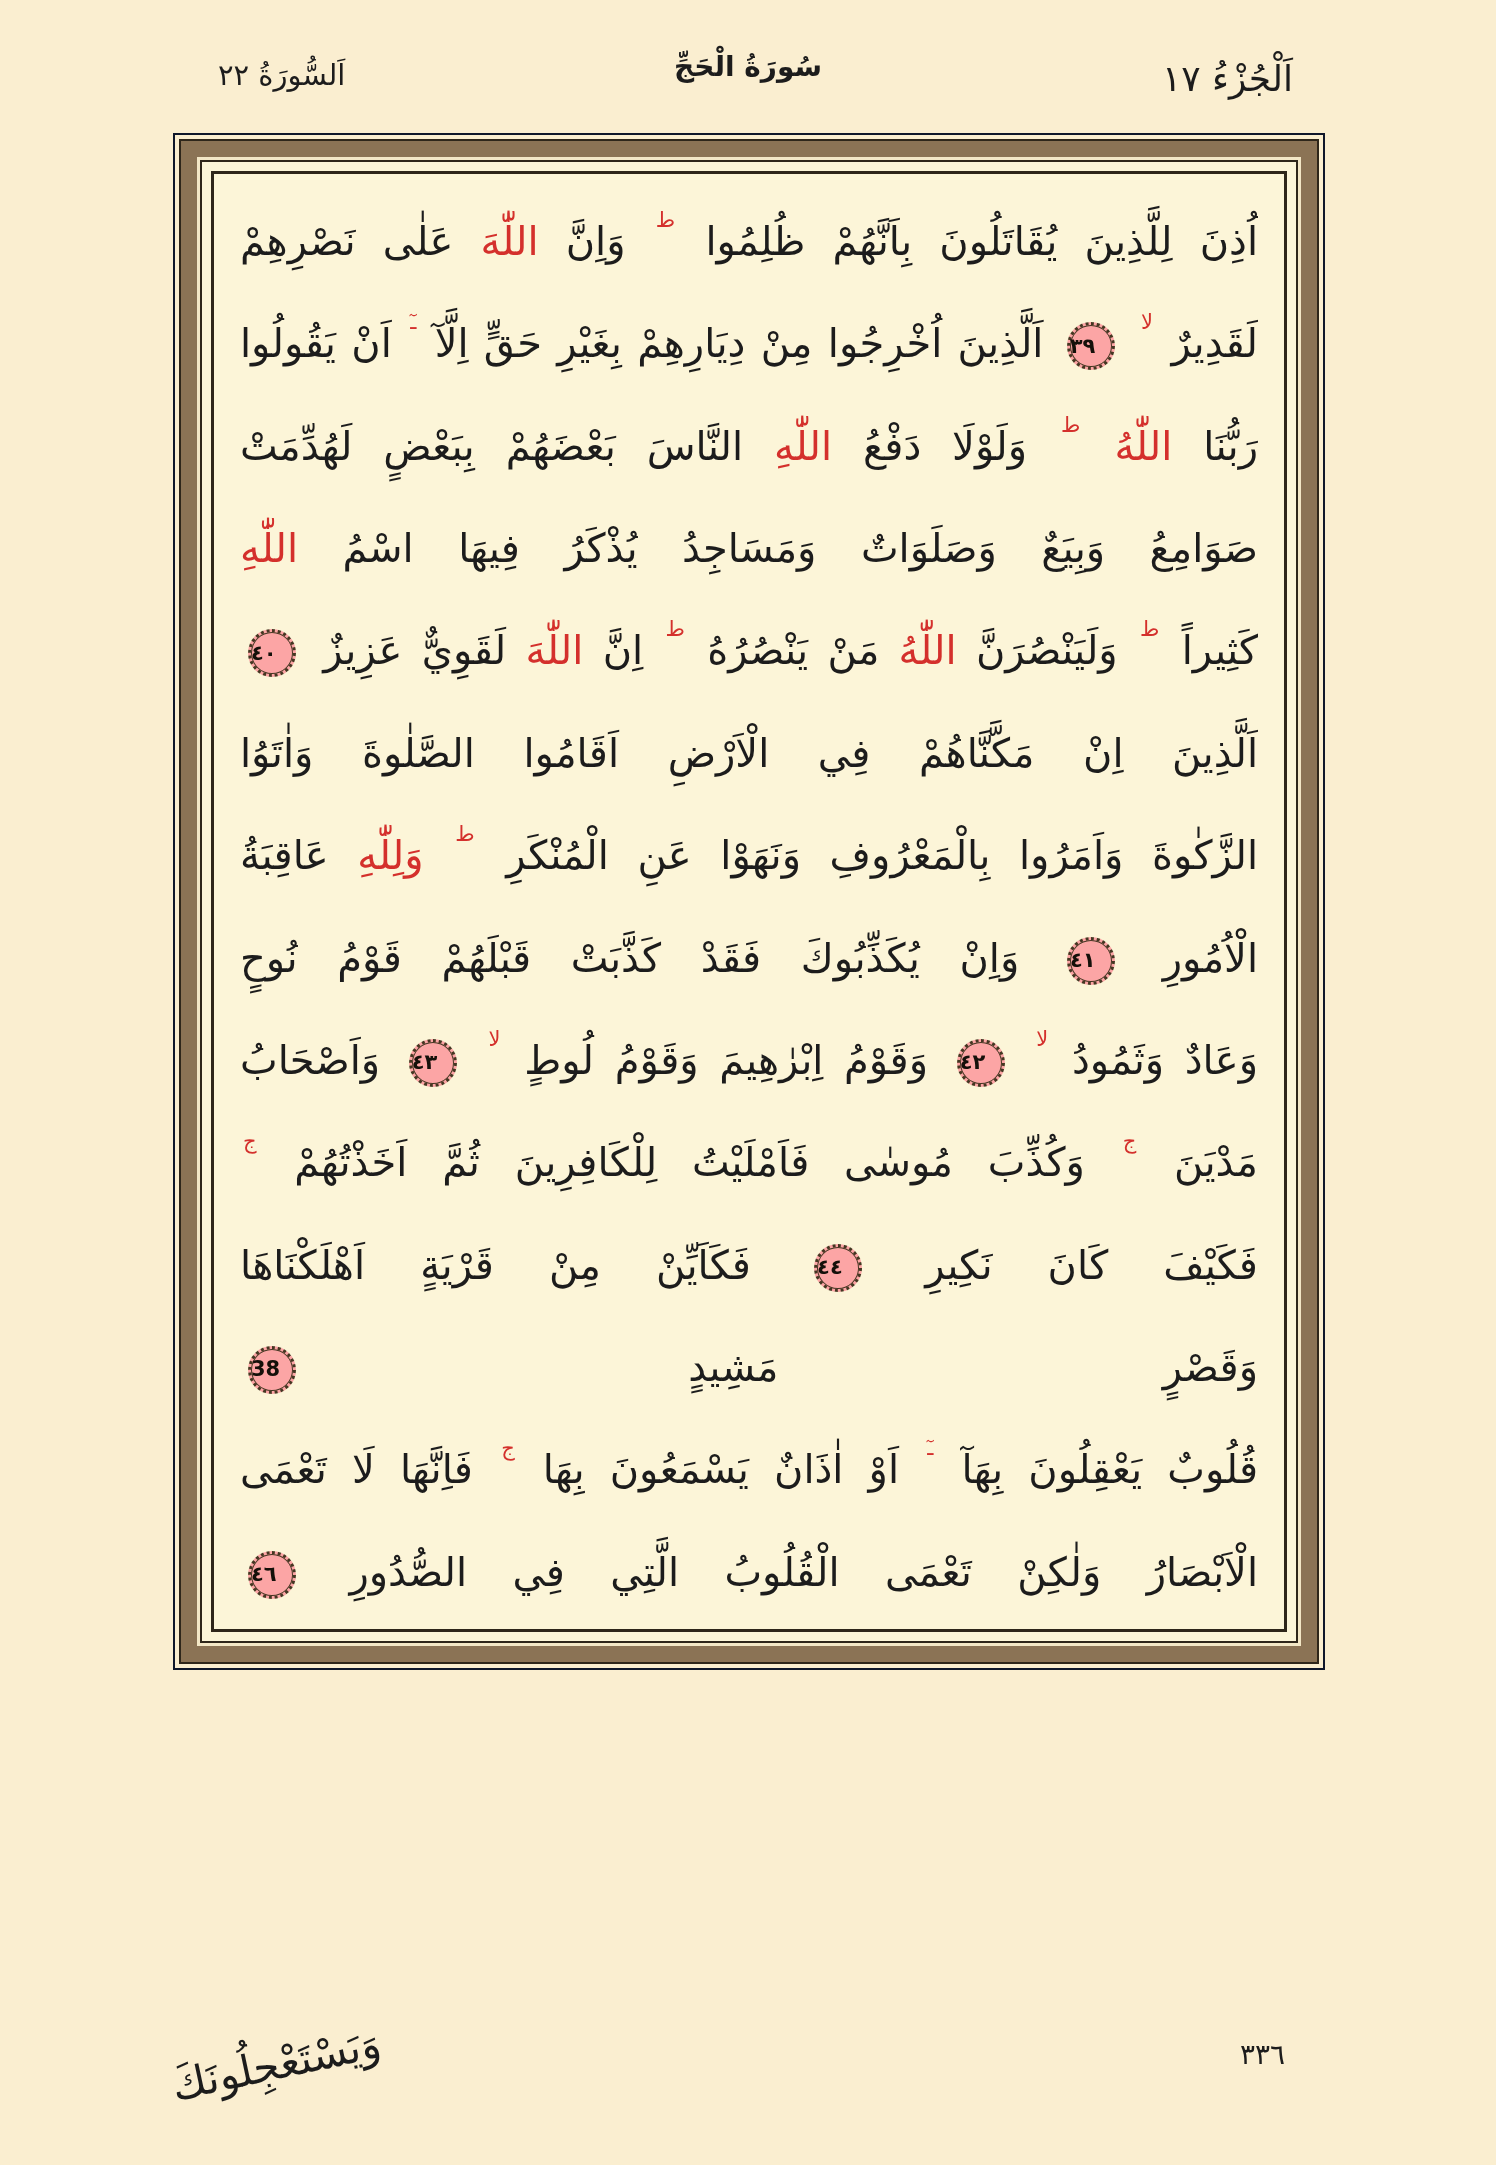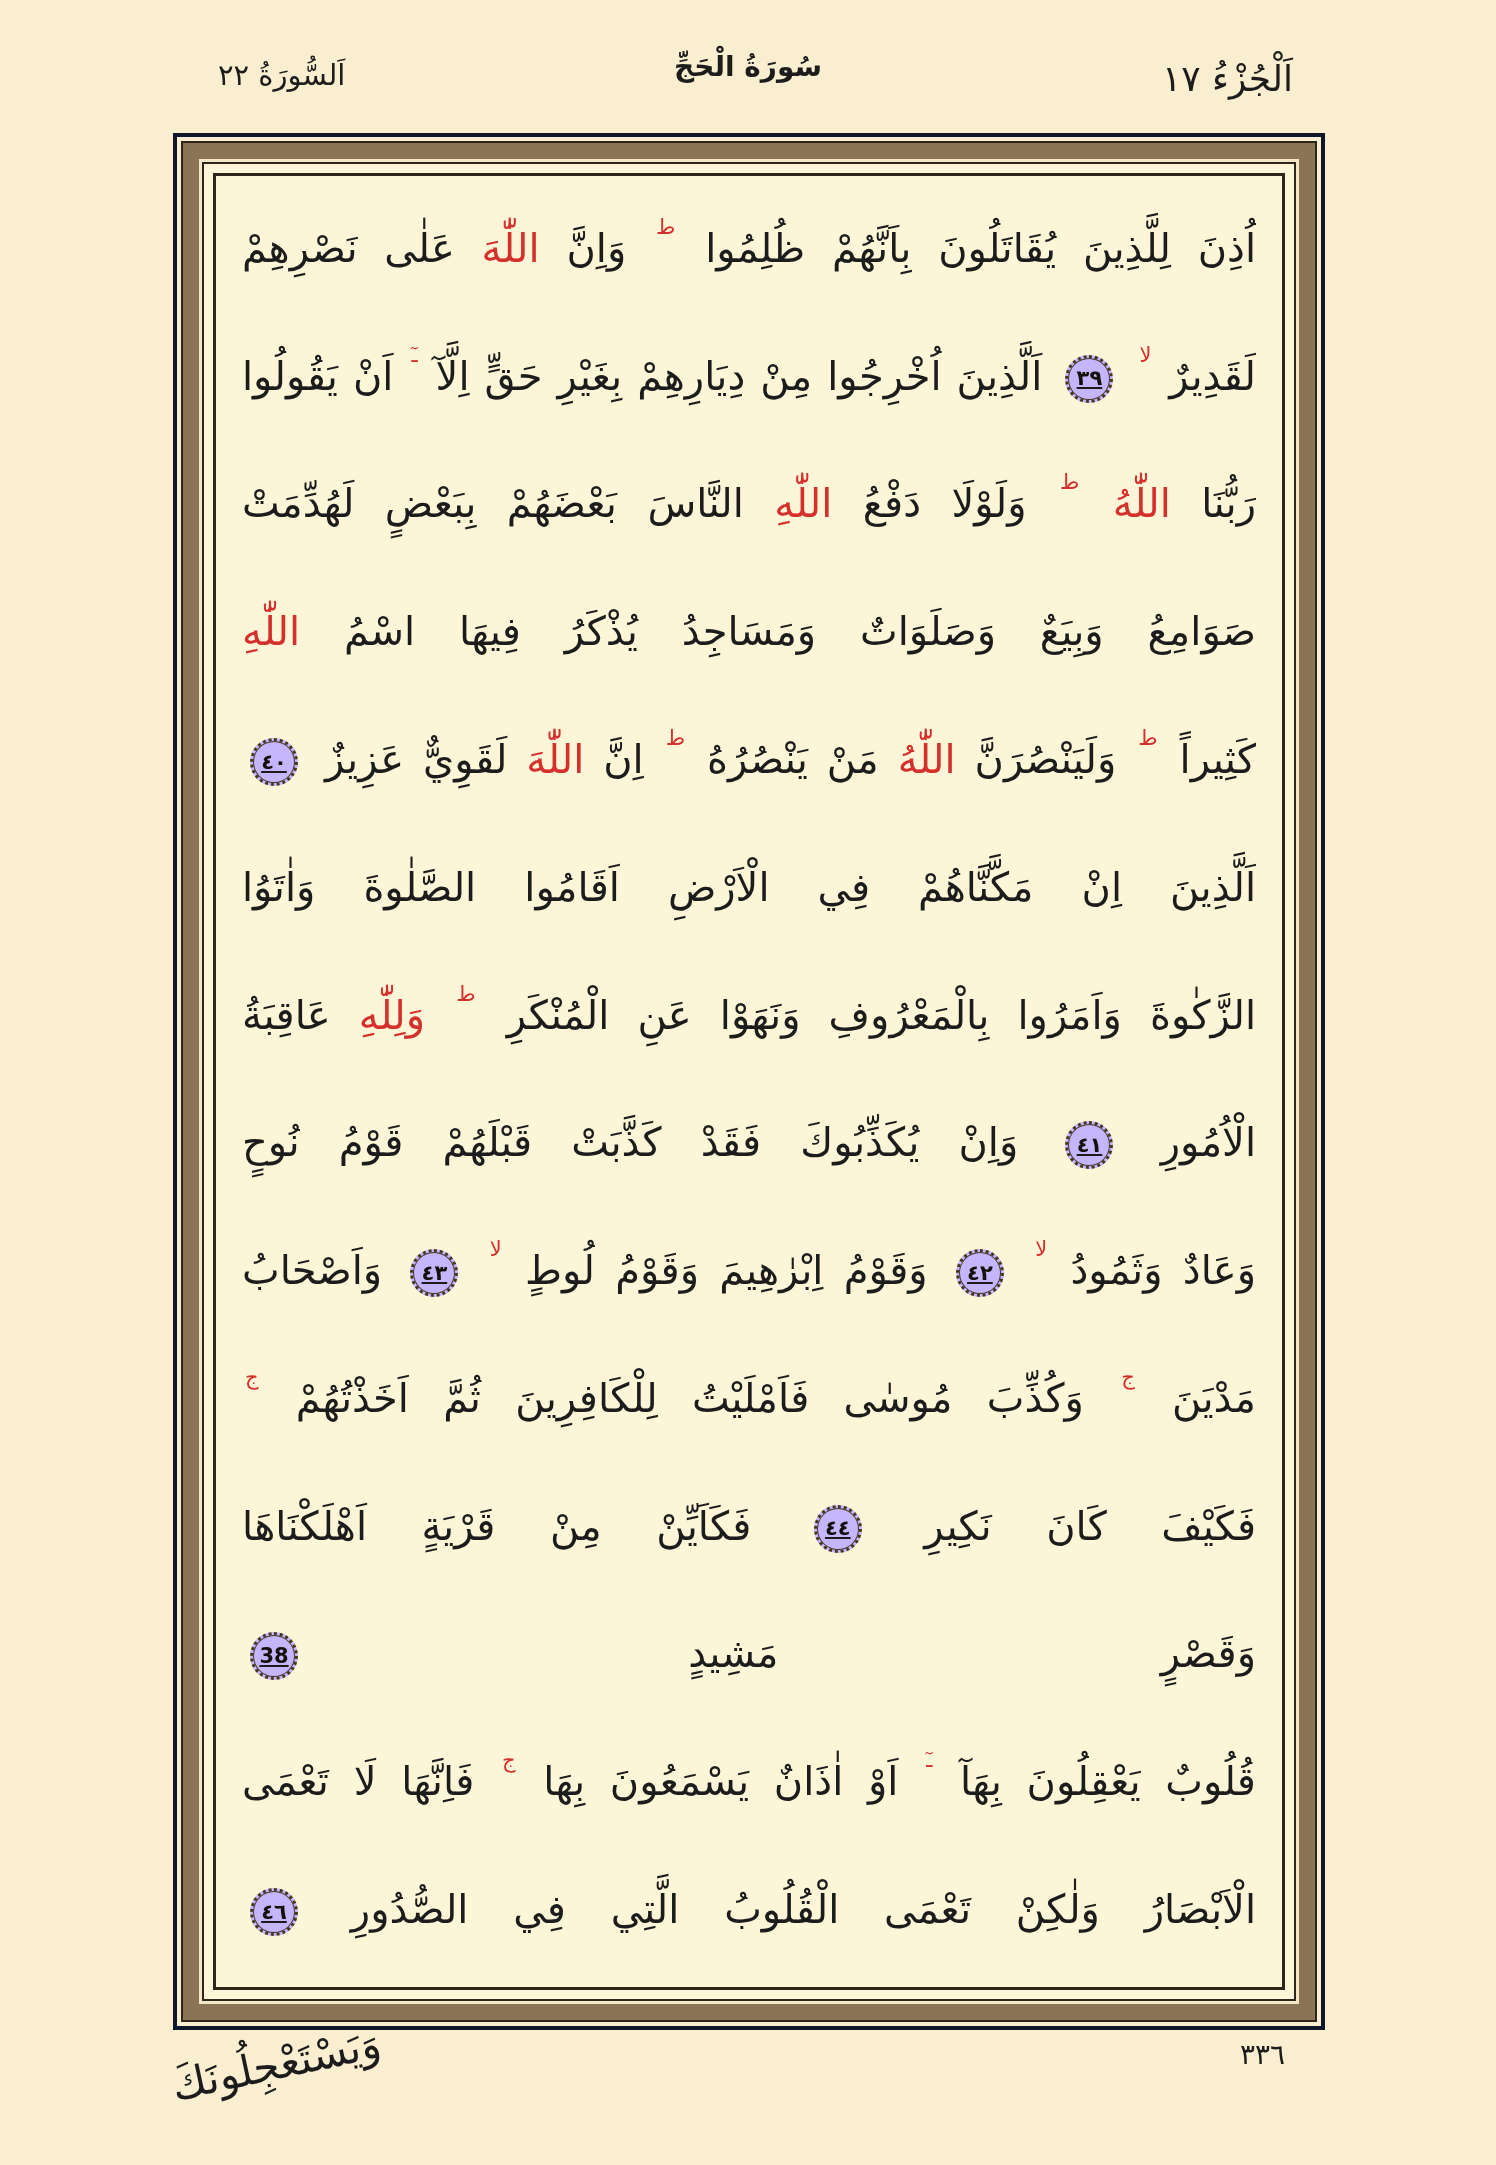--- a/index.html
+++ b/index.html
@@ -13,22 +13,22 @@
   }
 
   
   .hdr { position:absolute; color:#1C1C1C; white-space:nowrap; }
   .hdr-surah { left:218px; top:58px; font-size:29px; }
   .hdr-title { left:50%; transform:translateX(-50%); top:50px; font-size:28px; font-weight:bold; }
   .hdr-juz  { right:203px; top:58px; font-size:36px; }
 
   
   .frame-outer {
-    position:absolute; left:173px; top:133px; width:1152px; height:1897px;
-    border:4px solid #0f172a;
+    position:absolute; left:173px; top:133px; width:1152px; height:1537px;
+    border:2px solid #0f172a;
   }
   .f2 { width:100%; height:100%; border:4px solid #FAEED0; }
   .f3 { width:100%; height:100%; border:2px solid #2E261A; }
   .f4 { width:100%; height:100%; border:16px solid #8B7355; }
   .f5 { width:100%; height:100%; border:3px solid #F3E7C6; }
   .f6 { width:100%; height:100%; border:2px solid #2E261A; }
   .f7 { width:100%; height:100%; border:9px solid #FCF5D8; }
   .f8 { width:100%; height:100%; border:3px solid #2E261A; background:#FCF5D8; }
 
   
@@ -52,29 +52,28 @@
   .quran-line .text  { color:#1C1C1C; }
   .quran-line .allah { color:#D4302C; }
   .quran-line .waqf {
     color:#D4302C;
     font-size:21px;
     vertical-align:28px;
     line-height:1;
     margin:0 3px;
   }
   .verse-marker {
-    display:inline-flex; align-items:center; justify-content:center;
+    display:inline-flex; align-items:center; justify-content:flex-end;
     width:48px; height:48px;
-    background:#c4b5fd;
+    background:#fca5a5;
     border:3px dotted #453622;
     box-shadow:0 0 0 1px #453622 inset;
     border-radius:50%;
     vertical-align:middle;
     margin:0 8px;
-    text-decoration:underline;
   }
   .verse-marker .num {
     font-size:21px; font-weight:bold; color:#15100A; line-height:1;
   }
 
   
   .page-number {
     position:absolute; right:211px; top:2038px;
     font-size:28px; color:#1C1C1C;
   }

